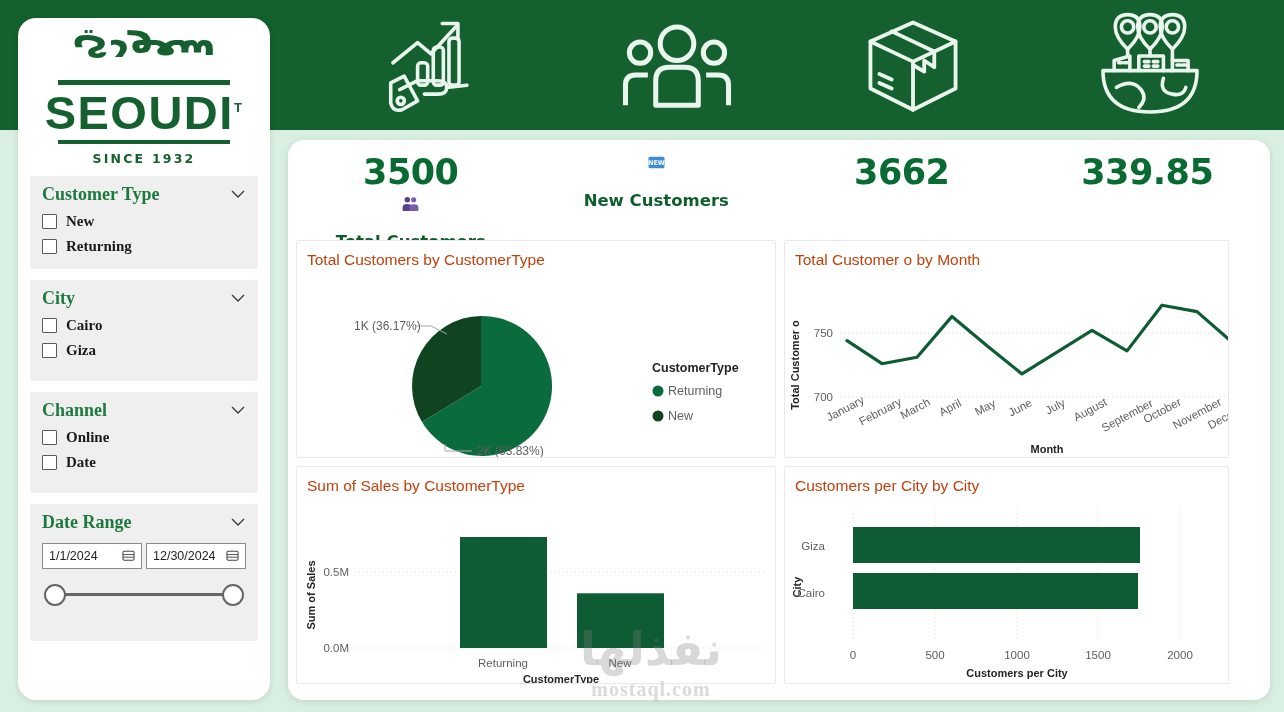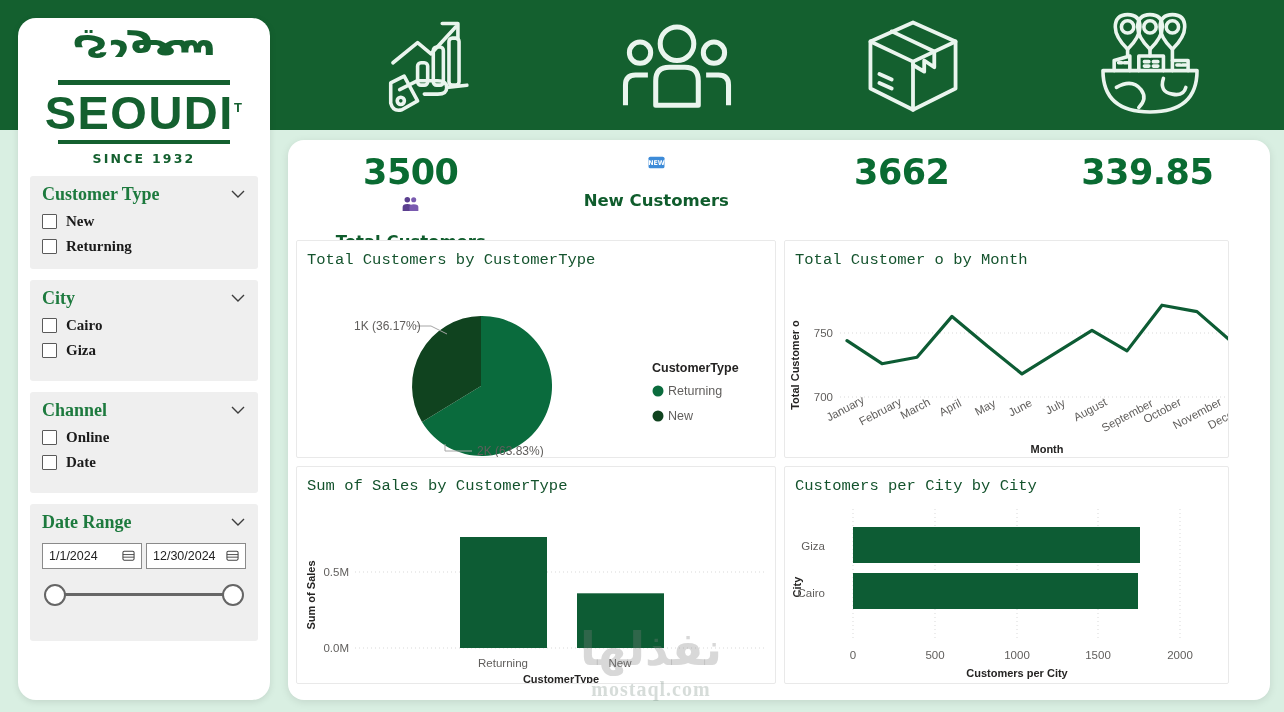--- a/index.html
+++ b/index.html
@@ -123,22 +123,22 @@
 
   
   .vis-grid { display: flex; flex-wrap: wrap; padding: 0 8px 8px 8px; gap: 8px; }
   .vis {
     background: #fff; border: 1px solid #e9e9e9;
     border-radius: 2px; position: relative; overflow: hidden;
   }
   .vis-left { width: 480px; height: 218px; }
   .vis-right { width: 445px; height: 218px; }
   .vis-title {
-    font-size: 15.5px; color: #14532d; padding: 10px 0 0 10px;
-    font-family: Liberation Mono, monospace;
+    font-size: 15.5px; color: #c2410c; padding: 10px 0 0 10px;
+    font-family: Liberation Sans, sans-serif;
   }
   .axis-txt { font-size: 11.5px; fill: #605e5c; font-family: "Liberation Sans", sans-serif; }
   .axis-title { font-size: 11px; fill: #252423; font-weight: bold; font-family: "Liberation Sans", sans-serif; }
   .legend-title { font-size: 12.5px; fill: #252423; font-weight: bold; }
   .legend-item { font-size: 12.5px; fill: #605e5c; }
   .lbl-callout { font-size: 12px; fill: #605e5c; }
 
   
   .watermark {
     position: absolute; left: 536px; top: 626px; width: 230px; height: 86px;

